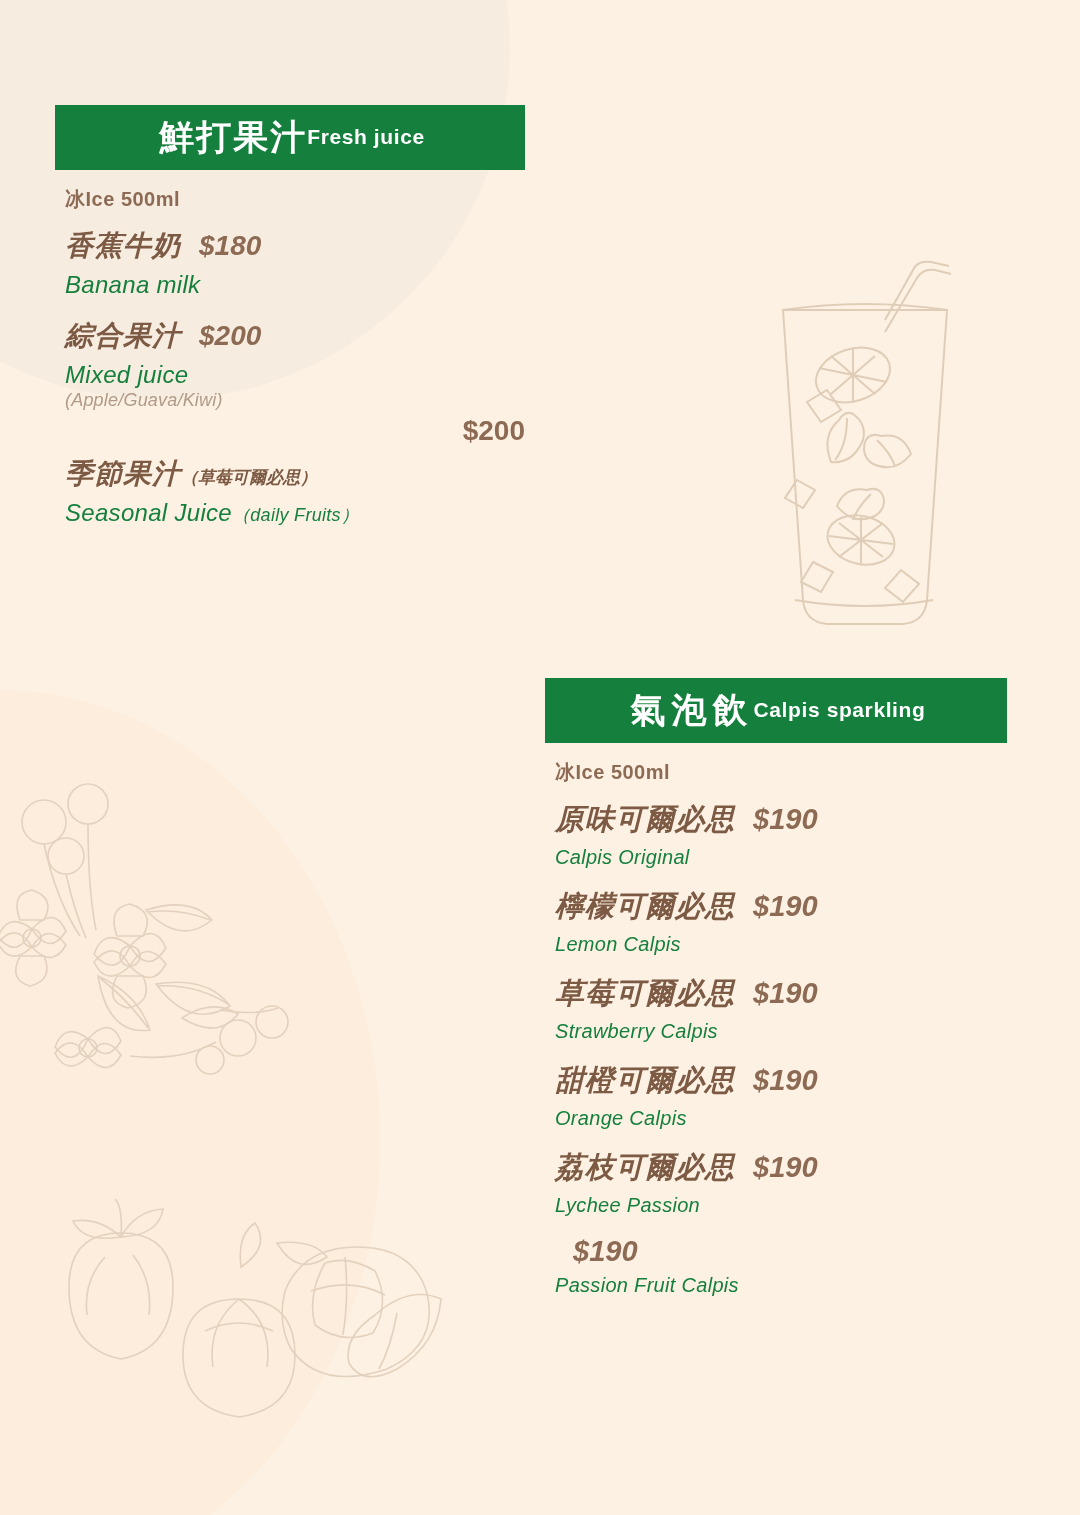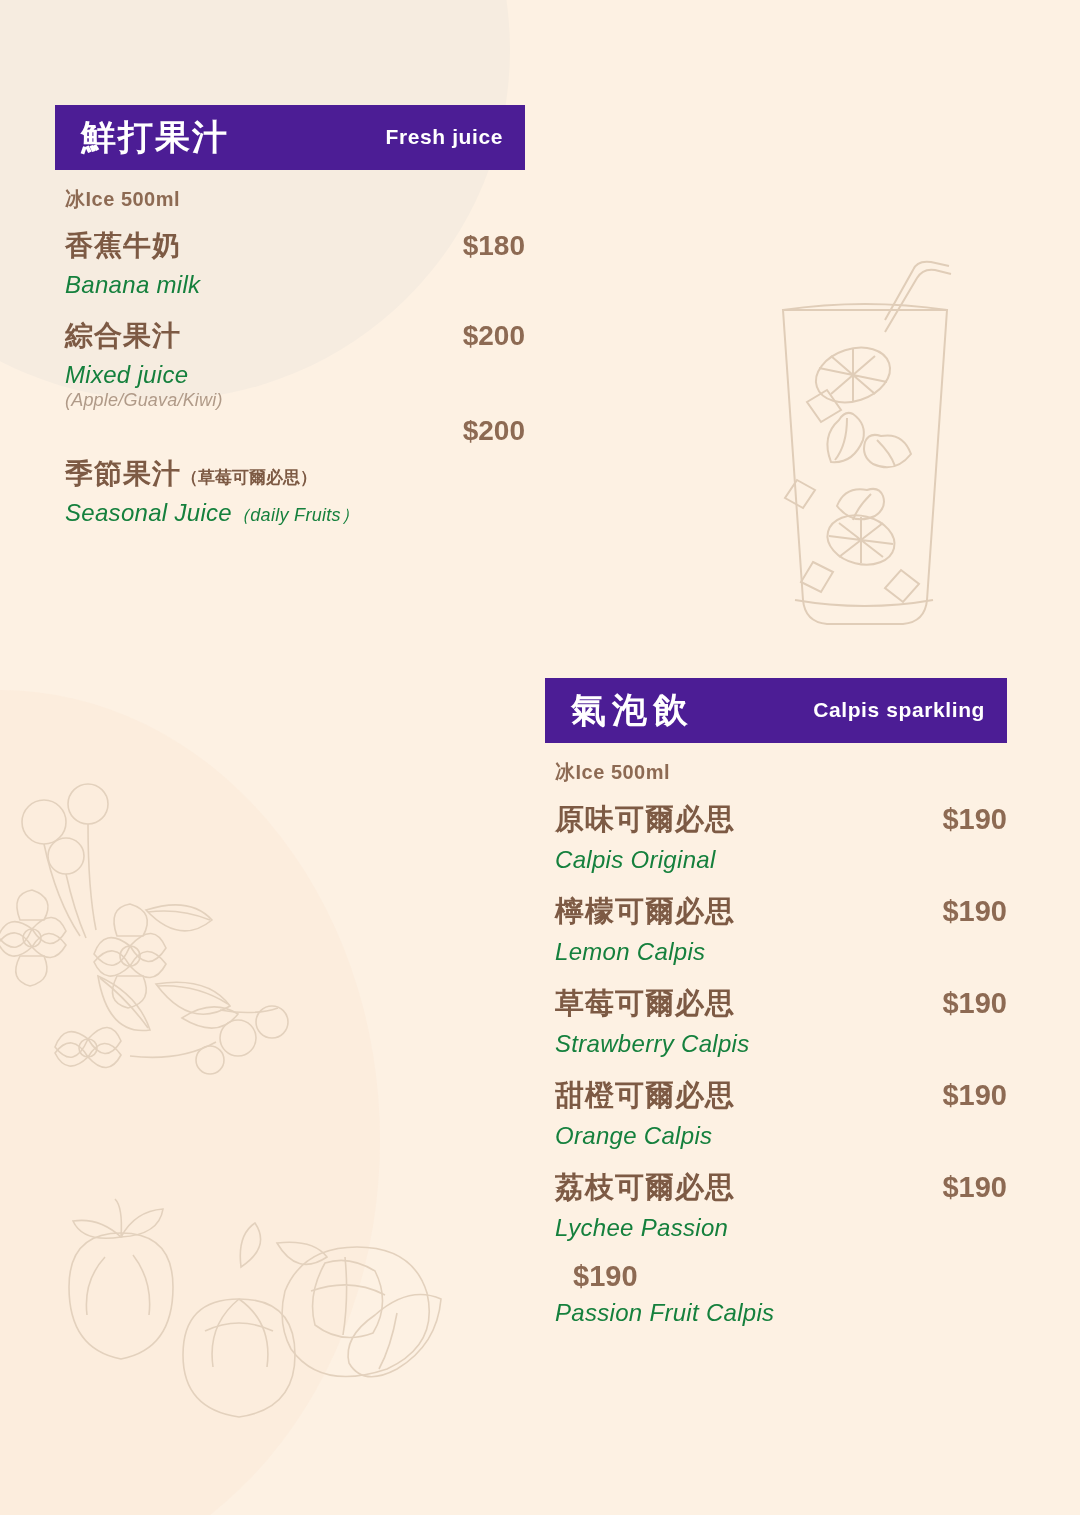--- a/index.html
+++ b/index.html
@@ -49,24 +49,24 @@
 
   
   .section {
     position: absolute;
     z-index: 2;
   }
   .section-juice { left: 55px; top: 105px; width: 470px; }
   .section-calpis { left: 545px; top: 678px; width: 462px; }
 
   .section-header {
-    background: #4c1d95;
+    background: #15803d;
     display: flex;
     align-items: center;
-    justify-content: space-between;
+    justify-content: center;
     padding: 14px 22px 16px 26px;
     box-sizing: border-box;
   }
   .section-header .title-zh {
     color: #ffffff;
     font-size: 35px;
     font-weight: bold;
     letter-spacing: 2px;
     line-height: 1;
   }
@@ -91,21 +91,22 @@
     margin-top: 14px;
     padding-left: 10px;
   }
   .item {
     position: relative;
     margin-bottom: 22px;
   }
   .item-row {
     display: flex;
     align-items: baseline;
-    justify-content: space-between;
+    justify-content: flex-start;
+    font-style: italic;
   }
   .name-zh {
     color: #7d5a44;
     font-size: 28px;
     font-weight: bold;
     letter-spacing: 1px;
   }
   .name-zh .paren {
     font-size: 17px;
     font-weight: bold;
@@ -143,21 +144,21 @@
     right: 0;
     top: -40px;
     color: #8d6a53;
     font-size: 28px;
     font-weight: bold;
   }
   .section-juice .item-seasonal { margin-top: 44px; }
 
   .section-calpis .item { margin-bottom: 18px; }
   .section-calpis .name-zh { font-size: 29px; }
-  .section-calpis .name-en { font-size: 24px; font-style: italic; }
+  .section-calpis .name-en { font-size: 20px; font-style: italic; }
   .section-calpis .price { font-size: 29px; }
 </style>
 </head>
 <body>
 
 <div class="blob-top"></div>
 <div class="blob-bottom"></div>
 
 <div class="deco deco-glass">
   <svg width="260" height="400" viewBox="0 0 260 400" fill="none" stroke="#e0cdb8" stroke-width="2">

